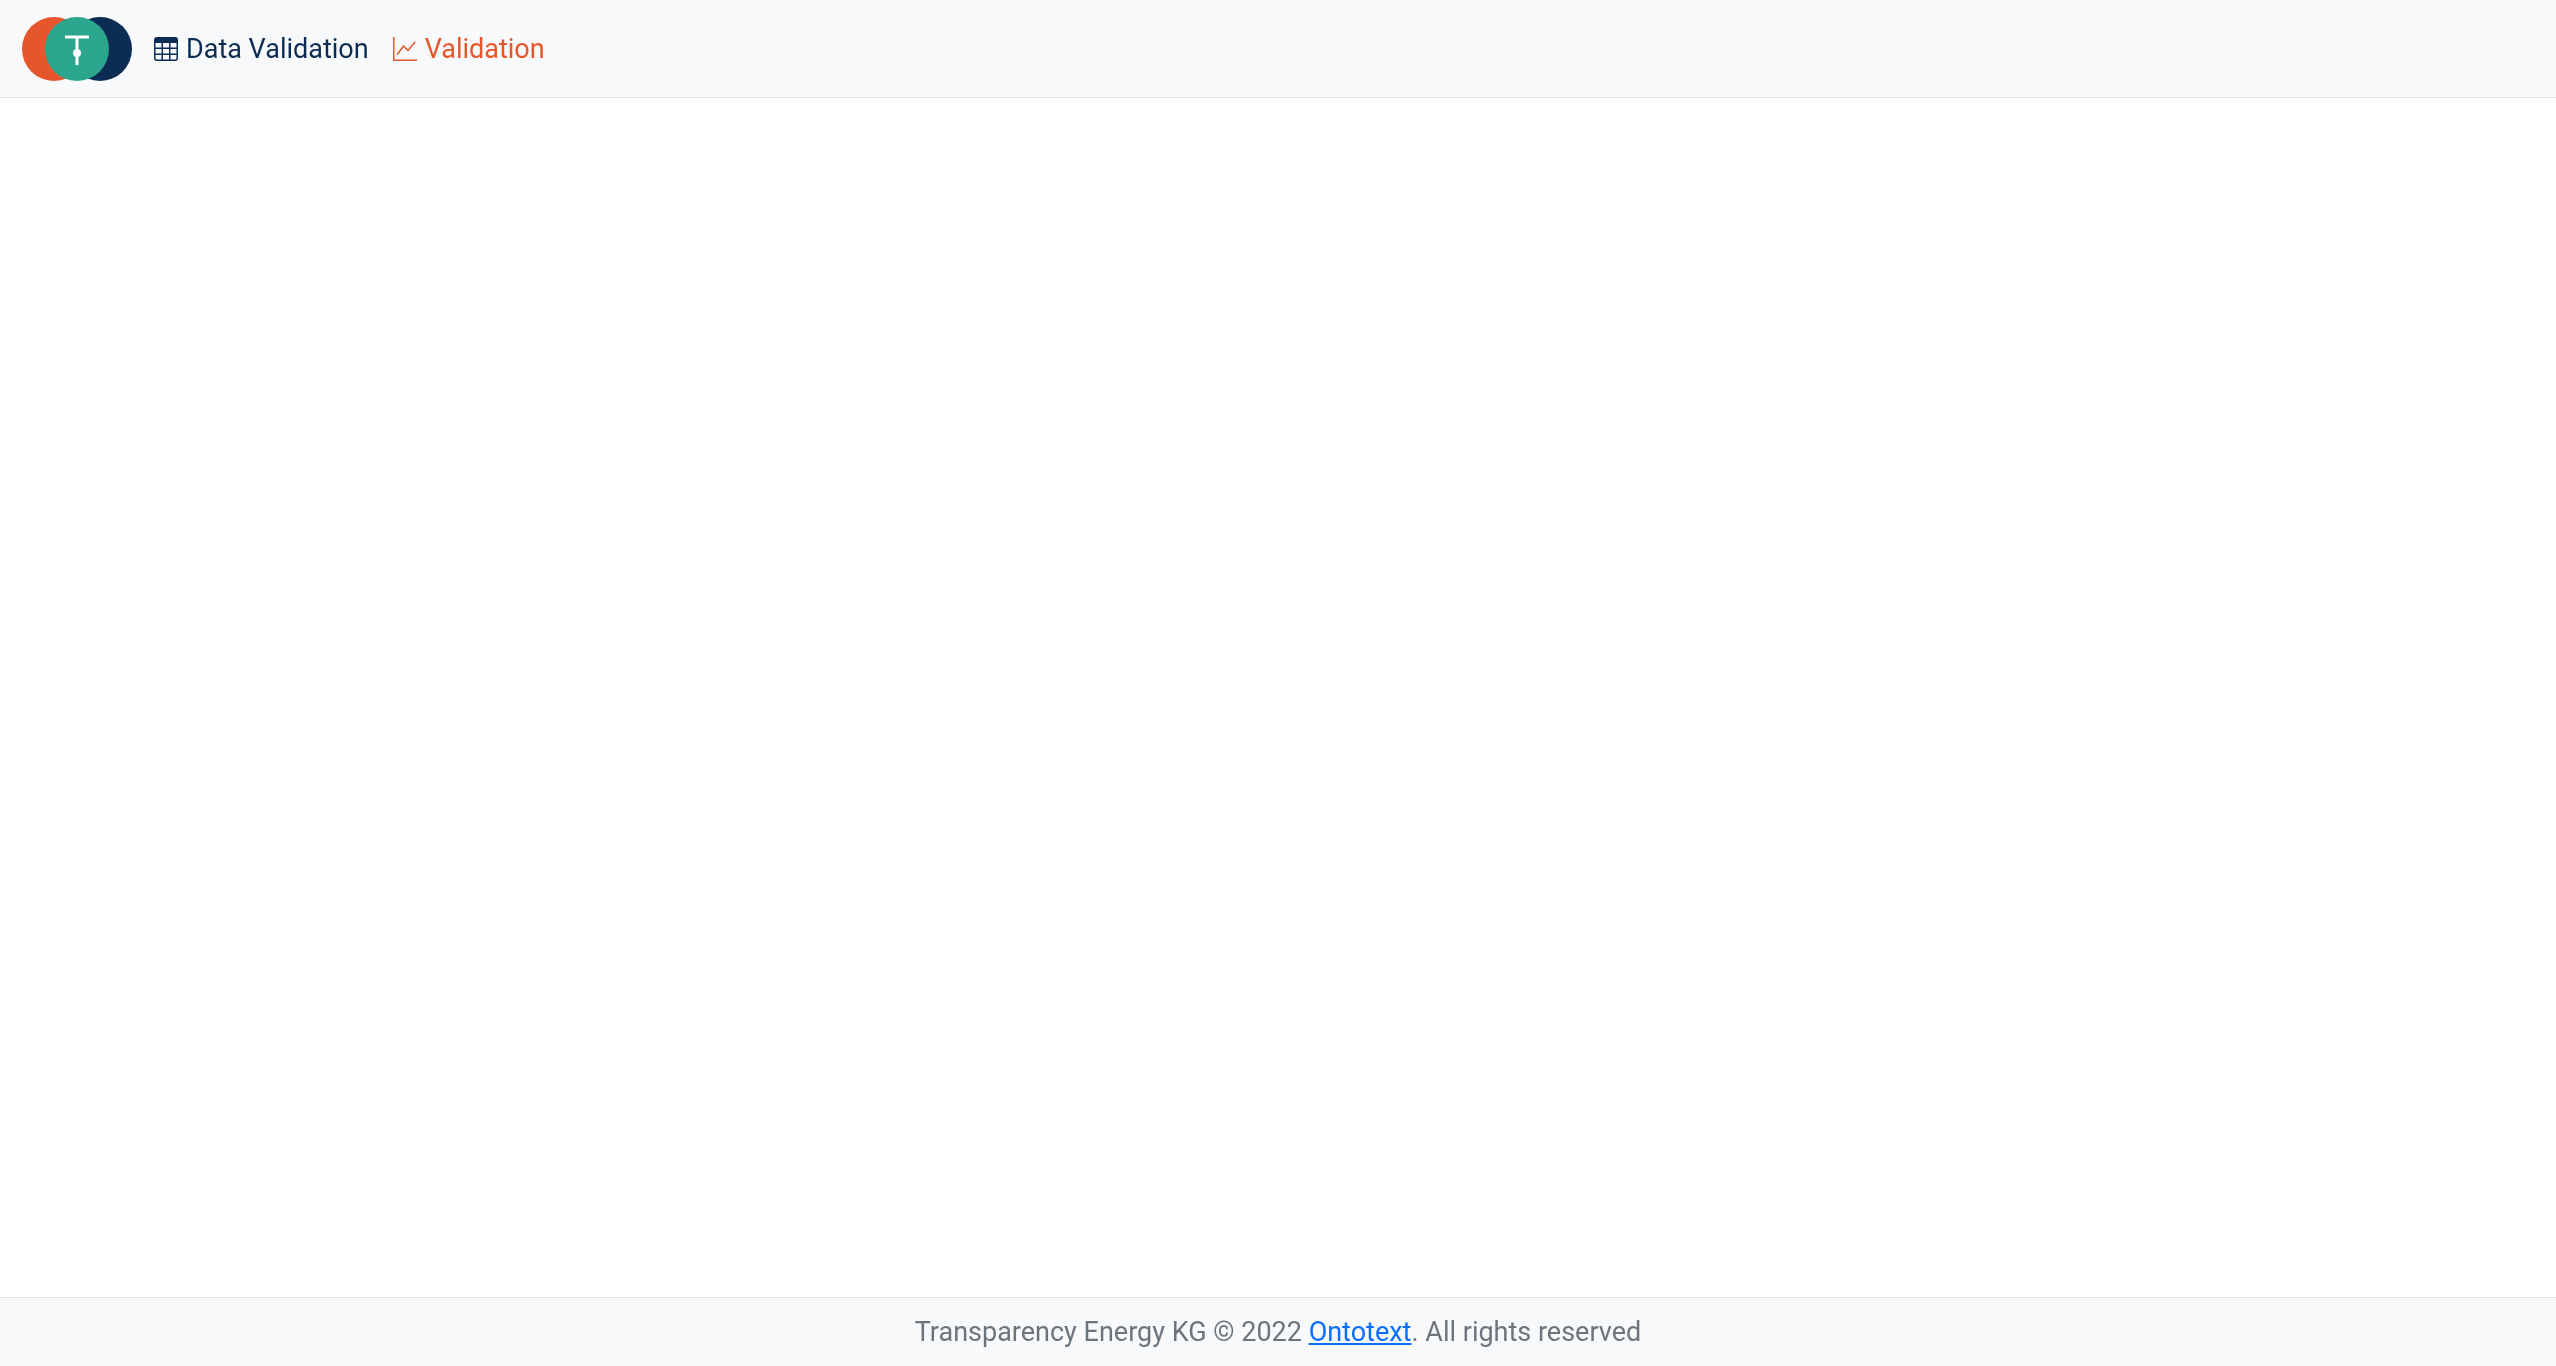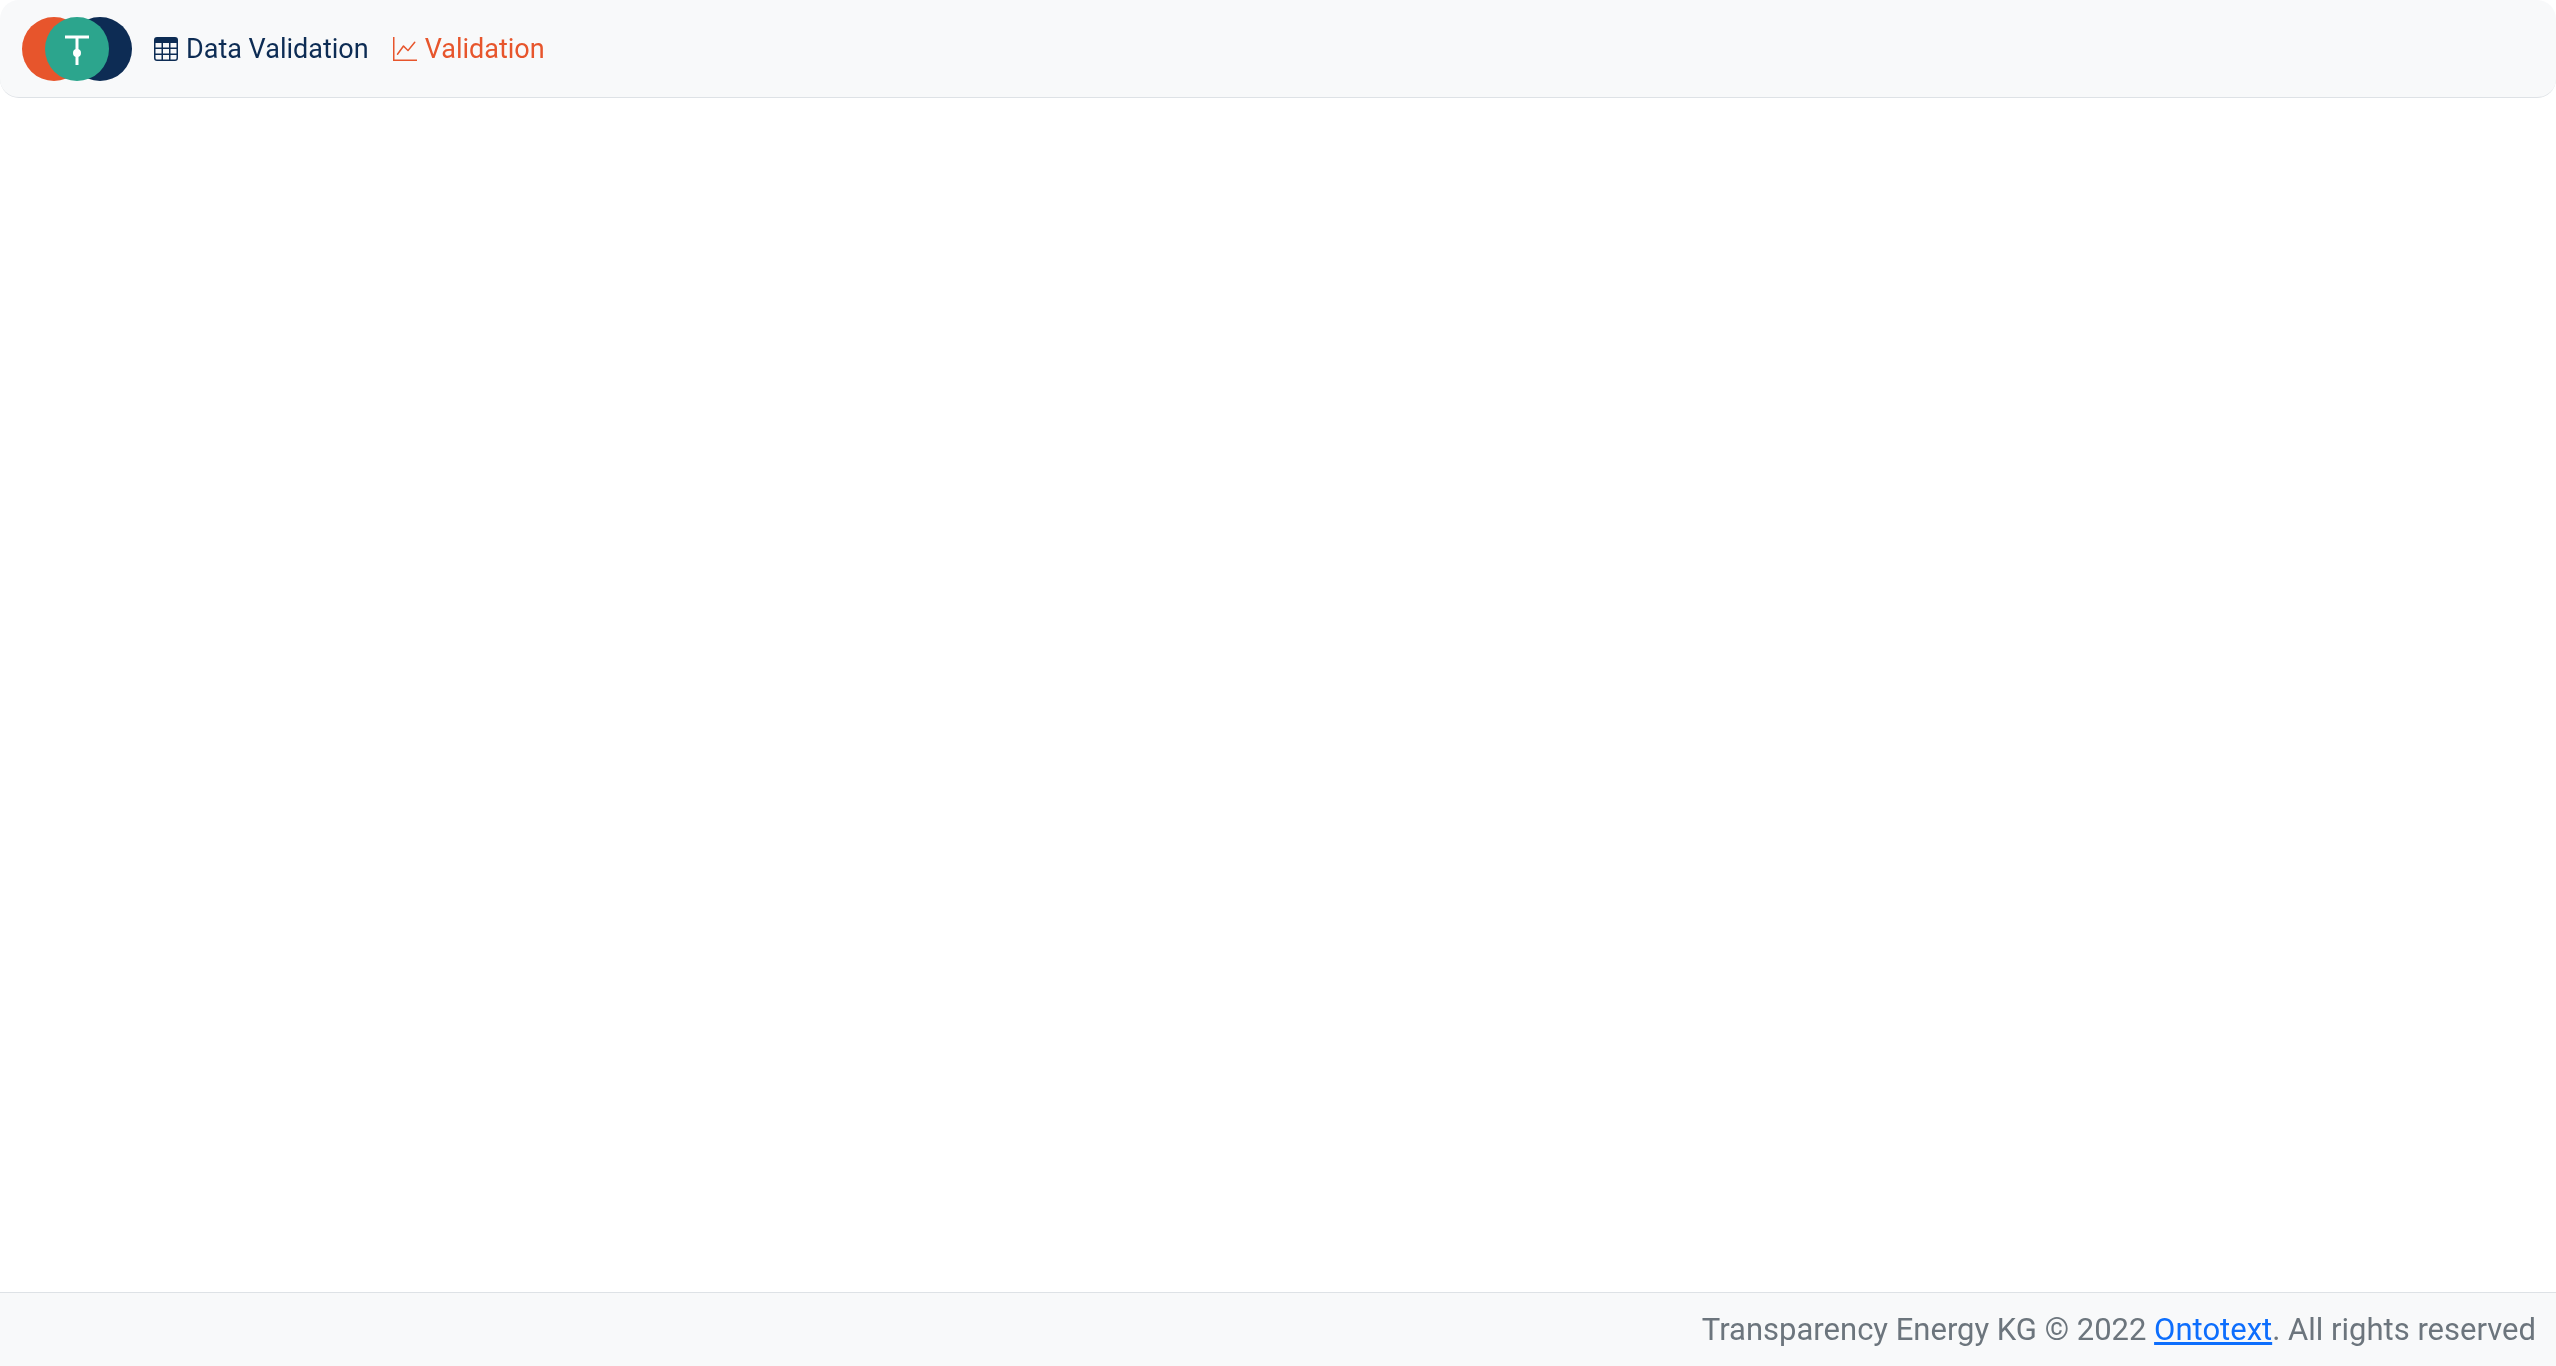--- a/index.html
+++ b/index.html
@@ -16,21 +16,20 @@
       flex-direction: column;
     }
     
     .navbar {
       background: #f8f9fa;
       border-bottom: 1px solid #dee2e6;
       display: flex;
       align-items: center;
       padding: 12px 20px;
       height: 98px;
-      border-radius: 19px;
     }
     
     .logo {
       width: 114px;
       height: 68px;
       position: relative;
       margin-right: 20px;
     }
     
     .logo svg {
@@ -70,22 +69,22 @@
     
     .main-content {
       flex: 1;
       background: #ffffff;
     }
     
     .footer {
       background: #f8f9fa;
       border-top: 1px solid #dee2e6;
       padding: 18px 20px;
-      text-align: right;
-      font-size: 31px;
+      text-align: center;
+      font-size: 27px;
       color: #6c757d;
     }
     
     .footer a {
       color: #0d6efd;
       text-decoration: underline;
     }
   </style>
 </head>
 <body>

